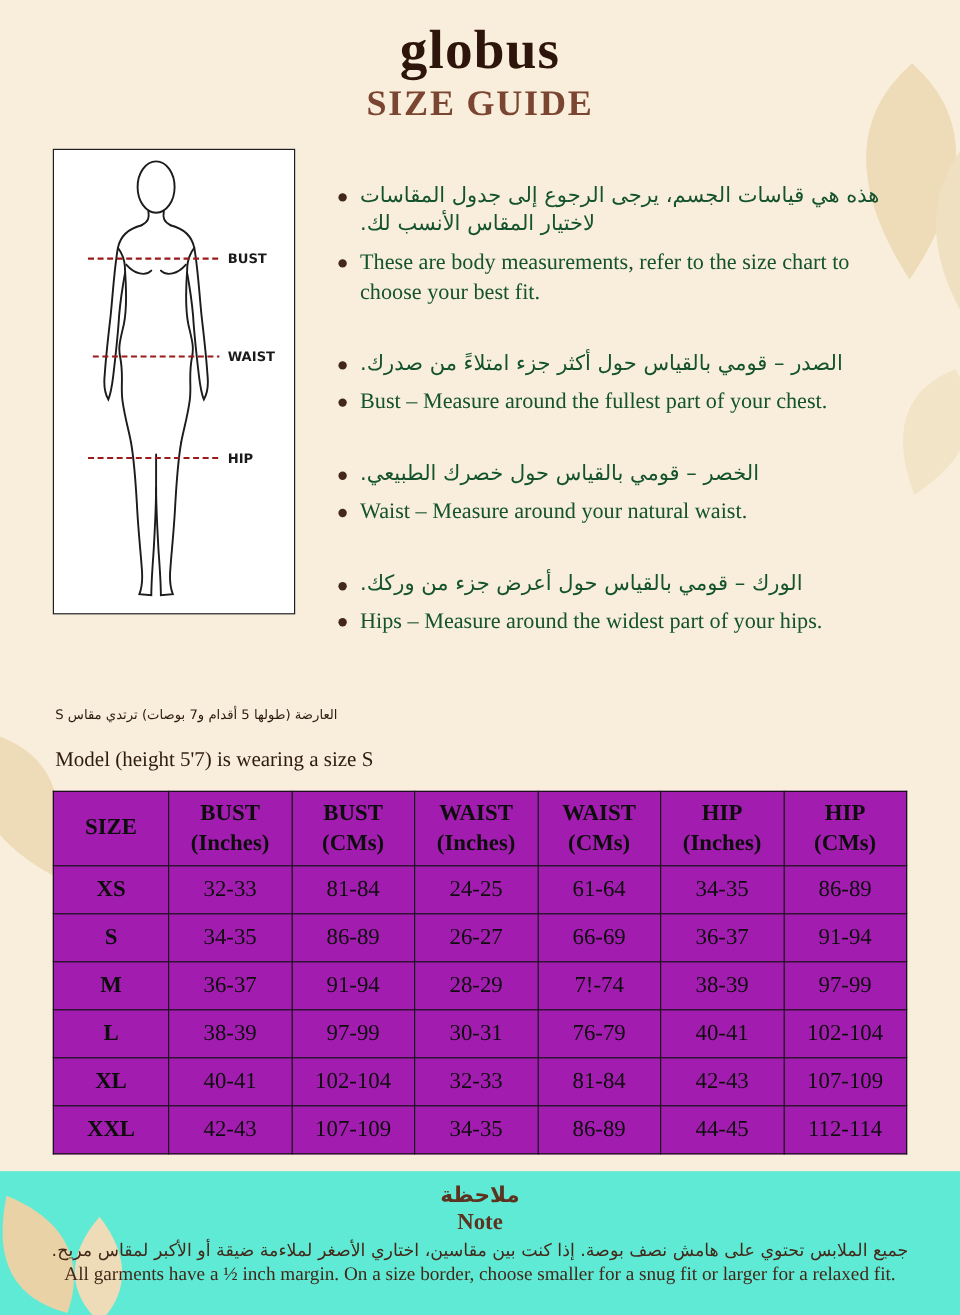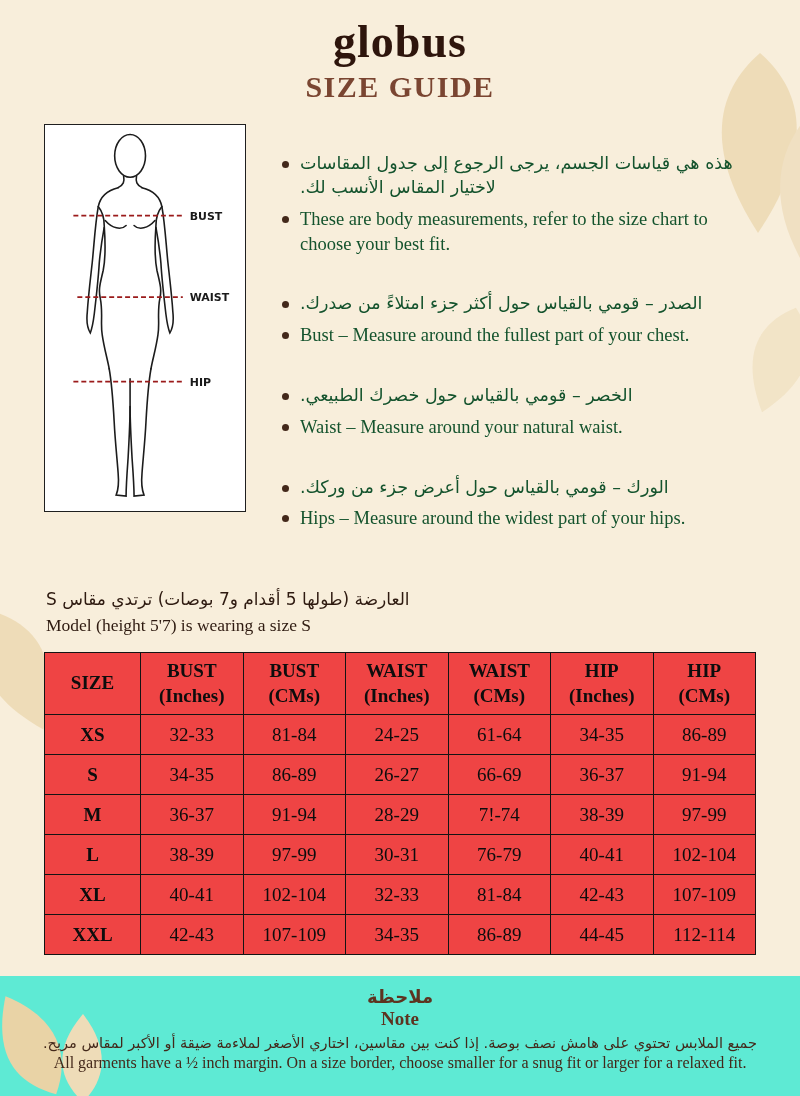--- a/index.html
+++ b/index.html
@@ -18,24 +18,24 @@
   .fig-label { font-family:"DejaVu Sans", sans-serif; font-weight:bold; font-size:11px; fill:#1a1a1a; }
 
   .instructions { flex:1; padding-top:28px; max-width:452px; }
   .bullet-group { margin-bottom:36px; }
   .bullet { display:flex; gap:11px; margin-bottom:7px; font-size:18.5px; line-height:1.35; color:#14532d; }
   .bullet .dot { width:7px; height:7px; border-radius:50%; background:#43281a; margin-top:9px; flex-shrink:0; }
   .rtl { direction:rtl; text-align:left; font-family:"DejaVu Sans", sans-serif; font-size:17.5px; }
   .en-line { font-family:"Liberation Serif", serif; }
 
   .model-note { margin:22px 0 0 46px; }
-  .model-note .rtl { font-size:17px; margin-bottom:6px; color:#2e1a10; }
+  .model-note .rtl { font-size:11px; margin-bottom:20px; color:#2e1a10; }
   .model-note .en-line { font-size:17.5px; color:#2e1a10; }
 
-  table.size-table { width:712px; margin:16px auto 0; border-collapse:collapse; background:#ef4444; table-layout:fixed; }
+  table.size-table { width:712px; margin:16px auto 0; border-collapse:collapse; background:#a21caf; table-layout:fixed; }
   .size-table th, .size-table td { border:1.7px solid #141414; text-align:center; vertical-align:middle; color:#0d0d0d; }
   .size-table col.c-size { width:96px; }
   .hdr-en th { height:62px; font-size:19px; font-weight:bold; white-space:pre-line; line-height:1.3; font-family:"Liberation Serif", serif; }
   .hdr-ar th { height:56px; font-size:14.5px; font-weight:bold; white-space:pre-line; line-height:1.35; direction:rtl; font-family:"DejaVu Sans", sans-serif; }
   .size-table td { height:40px; font-size:19px; }
   .size-table td.size-cell { font-weight:bold; }
 
   .note-band { position:absolute; left:0; right:0; bottom:0; height:120px; background:#5eead4; z-index:1; text-align:center; padding-top:10px; }
   .note-band .band-leaf { position:absolute; left:-12px; bottom:-8px; z-index:0; }
   .note-inner { position:relative; z-index:1; }

